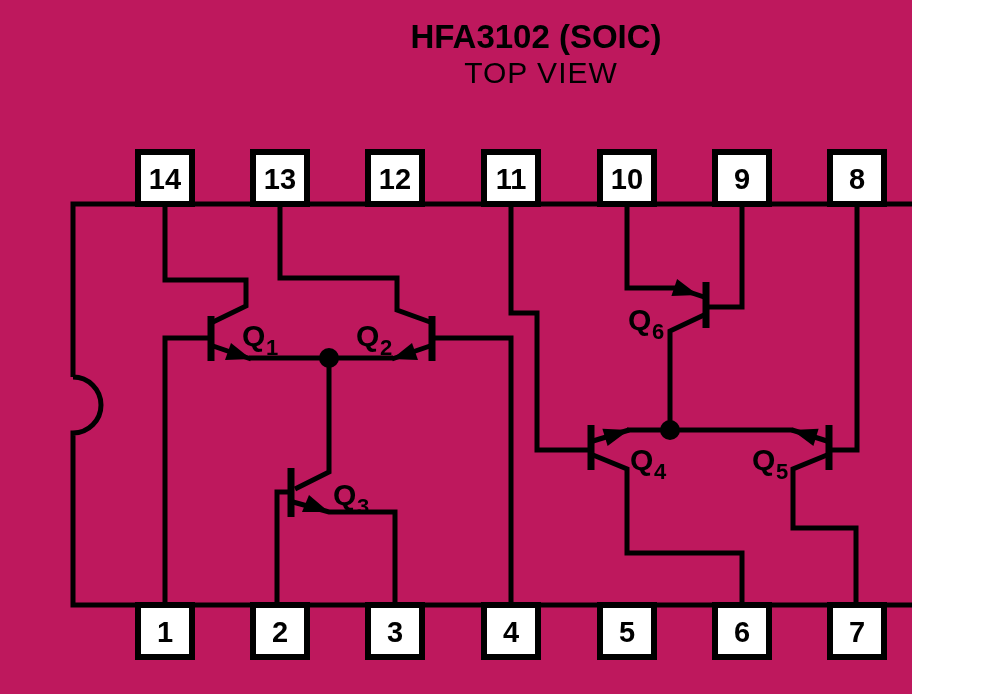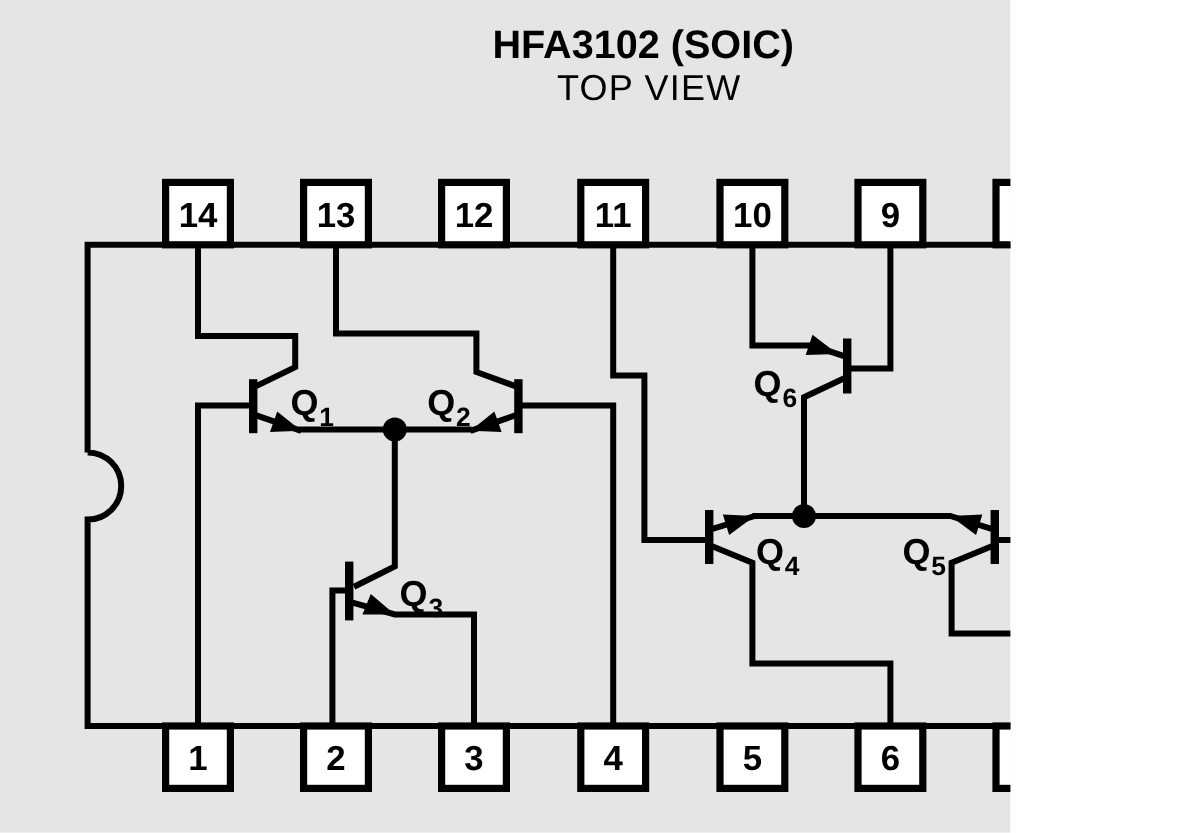--- a/index.html
+++ b/index.html
@@ -1,16 +1,16 @@
 <!DOCTYPE html>
 <html><head>
 <meta charset="utf-8">
 <style>
   html,body{margin:0;padding:0;background:#ffffff;}
-  .screen{position:relative;width:842px;height:694px;background:#e5e5e5;overflow:hidden;
+  .screen{position:relative;width:912px;height:694px;background:#be185d;overflow:hidden;
           font-family:"Liberation Sans","DejaVu Sans",sans-serif;}
   svg{position:absolute;left:0;top:0;}
   svg text{font-family:"Liberation Sans","DejaVu Sans",sans-serif;fill:#000000;}
   .title-text{font-size:33px;font-weight:bold;text-anchor:middle;}
   .subtitle-text{font-size:30px;font-weight:normal;text-anchor:middle;letter-spacing:1px;}
   .wire{fill:none;stroke:#000000;stroke-width:5;stroke-linejoin:miter;stroke-linecap:butt;}
   .body-outline{fill:none;stroke:#000000;stroke-width:5;stroke-linejoin:miter;}
   .bar{fill:none;stroke:#000000;stroke-width:7;stroke-linecap:butt;}
   .pinbox{fill:#ffffff;stroke:#000000;stroke-width:6;}
   .pinnum{font-size:29px;font-weight:bold;text-anchor:middle;}

